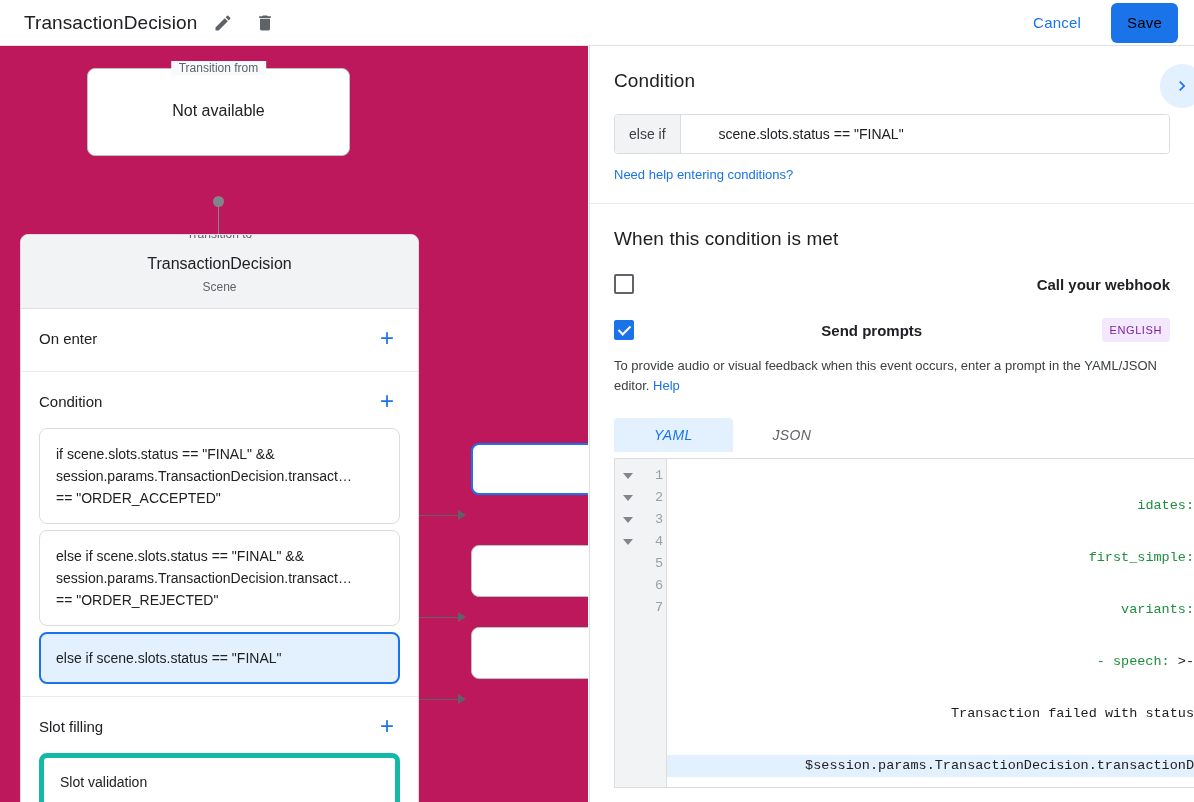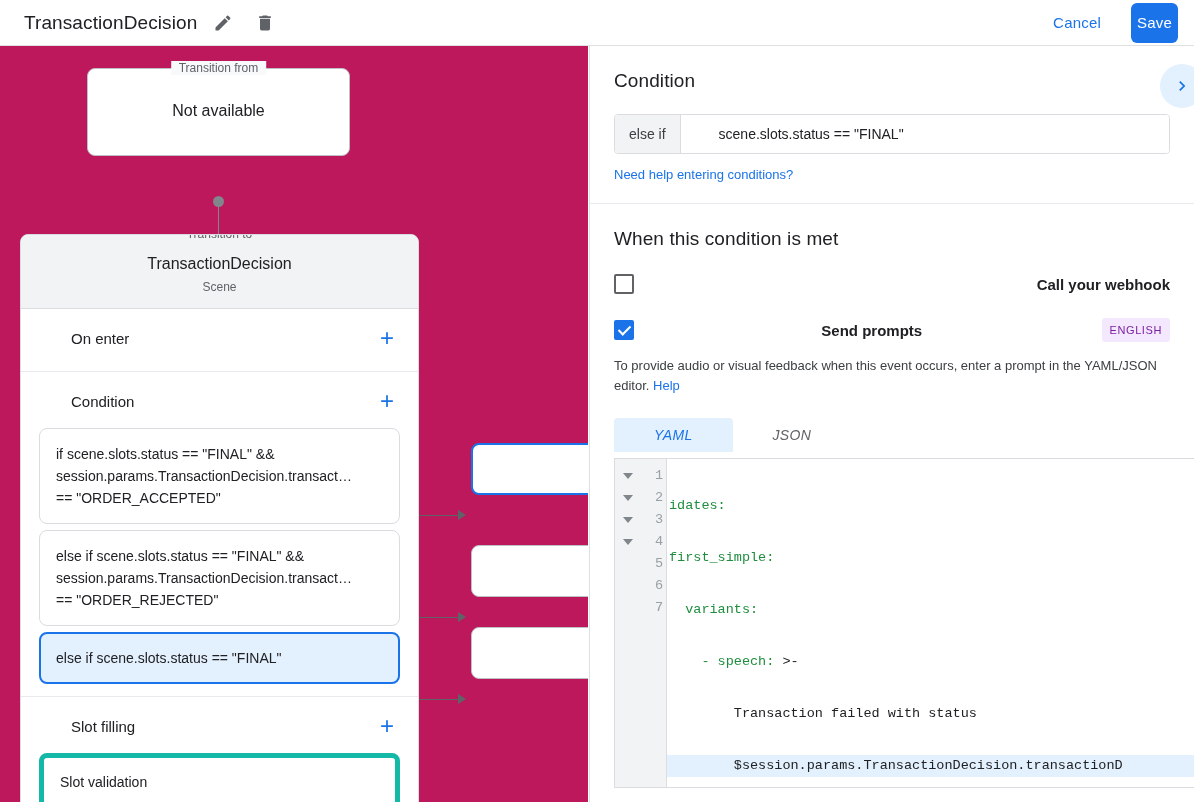--- a/index.html
+++ b/index.html
@@ -26,23 +26,23 @@
     background: transparent; display: flex; align-items: center;
     justify-content: center; cursor: pointer; border-radius: 50%;
   }
   .topbar-spacer { flex: 1; }
   .btn-cancel {
     border: none; background: transparent; color: #1a73e8;
     font-size: 15px; font-family: inherit; cursor: pointer;
     padding: 8px 14px; border-radius: 4px; letter-spacing: .2px;
   }
   .btn-save {
-    border: none; background: #1a73e8; color: #ffffff;
+    border: none; background: #1a73e8; color: #000000;
     font-size: 15px; font-family: inherit; cursor: pointer;
-    padding: 0 6px; height: 40px; border-radius: 6px;
+    padding: 0 16px; height: 40px; border-radius: 6px;
     margin-left: 16px; letter-spacing: .2px;
   }
 
   
   .canvas {
     position: absolute; left: 0; top: 46px; width: 588px; height: 756px;
     background: #be185d; overflow: hidden;
   }
   .fieldset-box {
     position: absolute; border: 1px solid #bdc1c6; border-radius: 8px;
@@ -89,21 +89,21 @@
   }
   .scene-name { font-size: 16px; color: #202124; }
   .scene-sub { font-size: 12px; color: #5f6368; margin-top: 7px; }
 
   .section { border-bottom: 1px solid #e8eaed; padding: 0 0 12px; }
   .section:last-child { border-bottom: none; }
   .section-head {
     display: flex; align-items: center; justify-content: space-between;
     padding: 16px 18px 8px;
   }
-  .section-title { font-size: 15px; color: #202124; margin-left: 32px; }
+  .section-title { font-size: 15px; color: #202124; }
   .plus-btn {
     width: 26px; height: 26px; border: none; background: transparent;
     color: #1a73e8; font-size: 24px; line-height: 20px; cursor: pointer;
     display: flex; align-items: center; justify-content: center;
     border-radius: 50%; font-weight: 300;
   }
 
   .cond-card {
     margin: 6px 18px 0; border: 1px solid #dadce0; border-radius: 8px;
     padding: 14px 16px; font-size: 14px; color: #202124; line-height: 22px;
@@ -227,21 +227,21 @@
     padding-top: 6px; flex: none; text-align: right; padding-right: 3px;
   }
   .num {
     height: 22px; line-height: 22px; font-size: 13.5px; color: #9aa0a6;
     font-family: "Liberation Mono", monospace;
   }
   .code-col {
     flex: 1; padding-top: 6px; font-family: "Liberation Mono", monospace;
     font-size: 13.5px; white-space: pre; overflow: hidden;
   }
-  .code-line { height: 22px; line-height: 22px; padding-left: 2px; }
+  .code-line { height: 22px; line-height: 22px; padding-left: 2px; text-align: right; }
   .code-line.hl { background: #e3f0fd; }
   .k { color: #1e8e3e; }
   .t { color: #202124; }
 </style>
 </head>
 <body>
 
 <div id="app">
 
   <div class="topbar">

